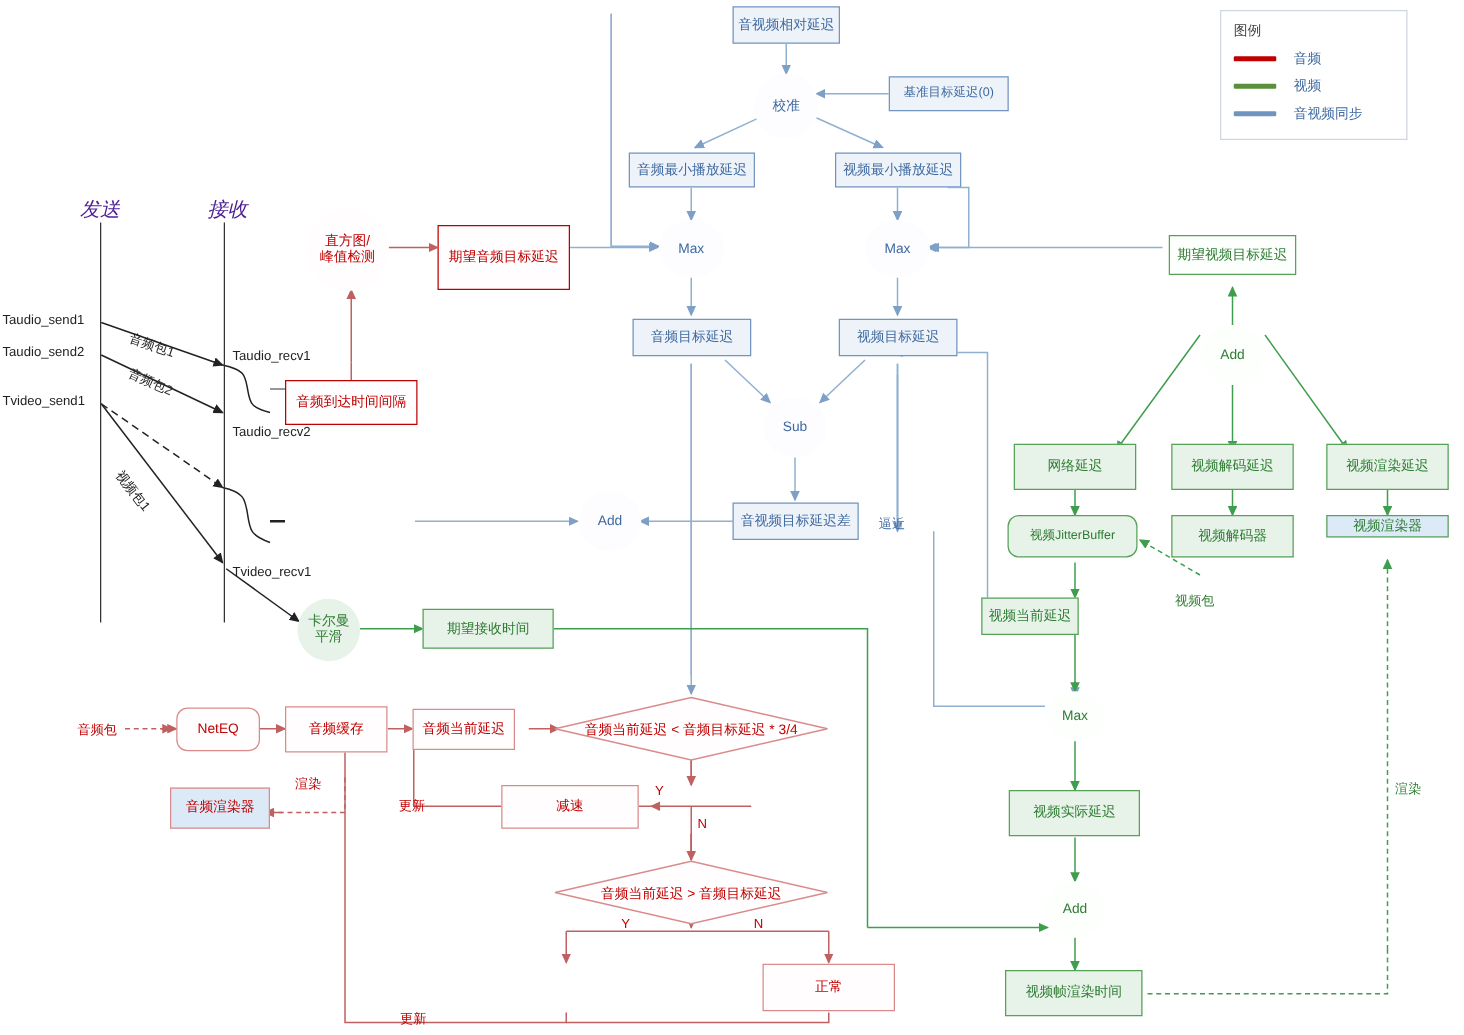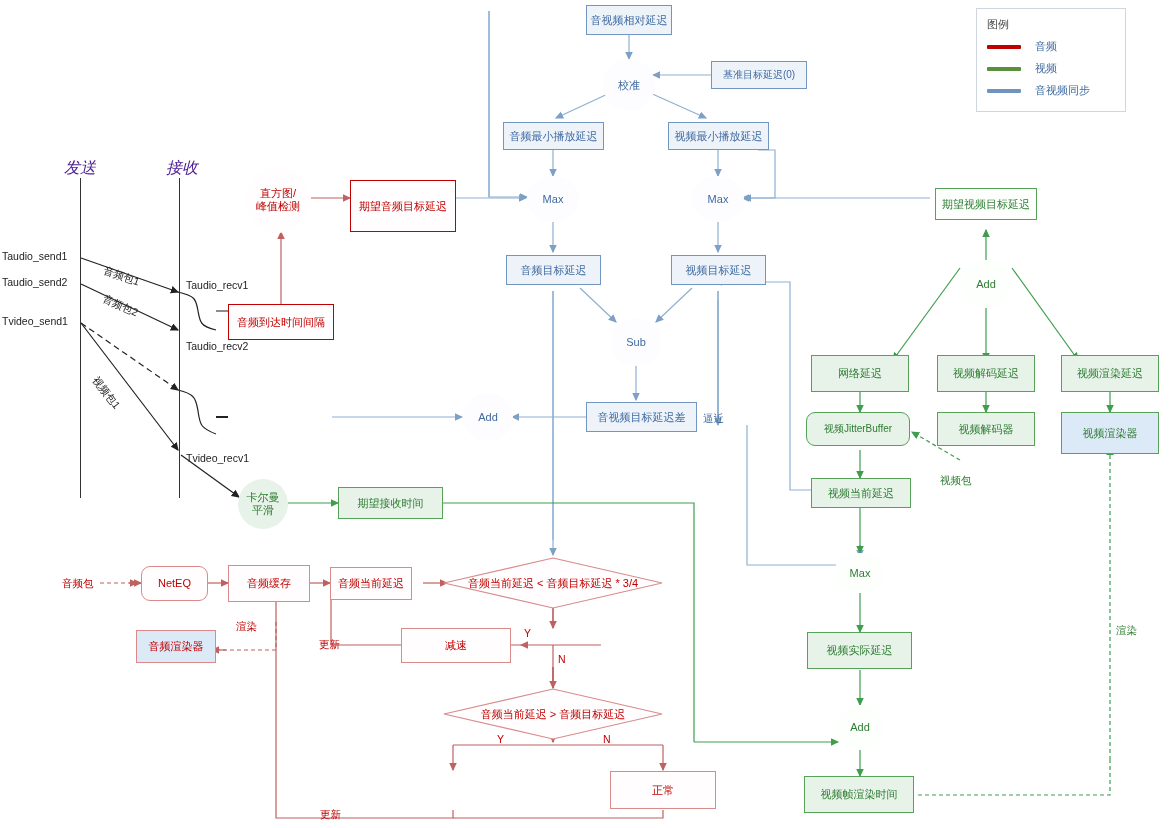--- a/index.html
+++ b/index.html
@@ -254,21 +254,21 @@
   <div class="node box blue fill" style="left:503px;top:122px;width:101px;height:28px;">音频最小播放延迟</div>
   <div class="node box blue fill" style="left:668px;top:122px;width:101px;height:28px;">视频最小播放延迟</div>
 
   <div class="node circle blue" style="left:527px;top:176px;width:52px;height:46px;">Max</div>
   <div class="node circle blue" style="left:692px;top:176px;width:52px;height:46px;">Max</div>
 
   <div class="node box blue fill" style="left:506px;top:255px;width:95px;height:30px;">音频目标延迟</div>
   <div class="node box blue fill" style="left:671px;top:255px;width:95px;height:30px;">视频目标延迟</div>
 
   <div class="node circle blue" style="left:611px;top:318px;width:50px;height:48px;">Sub</div>
-  <div class="node box blue fill" style="left:586px;top:402px;width:111px;height:30px;">音视频目标延迟差</div>
+  <div class="node box blue fill" style="left:586px;top:402px;width:101px;height:30px;">音视频目标延迟差</div>
   <div class="lbl blue" style="left:703px;top:412px;">逼近</div>
   <div class="node circle blue" style="left:463px;top:393px;width:50px;height:48px;">Add</div>
 
   <div class="lbl red" style="left:62px;top:577px;">音频包</div>
   <div class="node box rounded red" style="left:141px;top:566px;width:67px;height:35px;">NetEQ</div>
   <div class="node box red" style="left:228px;top:565px;width:82px;height:37px;">音频缓存</div>
   <div class="node box red" style="left:330px;top:567px;width:82px;height:33px;">音频当前延迟</div>
   <div class="node box red fillblue" style="left:136px;top:630px;width:80px;height:33px;">音频渲染器</div>
   <div class="lbl red" style="left:236px;top:620px;">渲染</div>
 
@@ -298,23 +298,23 @@
 
   <div class="node box green" style="left:935px;top:188px;width:102px;height:32px;">期望视频目标延迟</div>
   <div class="node circle green" style="left:961px;top:260px;width:50px;height:48px;">Add</div>
 
   <div class="node box green fill" style="left:811px;top:355px;width:98px;height:37px;">网络延迟</div>
   <div class="node box green fill" style="left:937px;top:355px;width:98px;height:37px;">视频解码延迟</div>
   <div class="node box green fill" style="left:1061px;top:355px;width:98px;height:37px;">视频渲染延迟</div>
 
   <div class="node box rounded green fill" style="left:806px;top:412px;width:104px;height:34px;font-size:10px;">视频JitterBuffer</div>
   <div class="node box green fill" style="left:937px;top:412px;width:98px;height:34px;">视频解码器</div>
-  <div class="node box green fillblue" style="left:1061px;top:412px;width:98px;height:42px;">视频渲染器</div>
-
-  <div class="node box green fill" style="left:811px;top:478px;width:100px;height:30px;">视频当前延迟</div>
+  <div class="node box green fillblue" style="left:1061px;top:412px;width:98px;height:18px;">视频渲染器</div>
+
+  <div class="node box green fill" style="left:785px;top:478px;width:78px;height:30px;">视频当前延迟</div>
   <div class="lbl green" style="left:940px;top:474px;">视频包</div>
 
   <div class="node circle green" style="left:836px;top:553px;width:48px;height:40px;">Max</div>
   <div class="node box green fill" style="left:807px;top:632px;width:105px;height:37px;">视频实际延迟</div>
   <div class="node circle green" style="left:836px;top:705px;width:48px;height:45px;">Add</div>
   <div class="node box green fill" style="left:804px;top:776px;width:110px;height:37px;">视频帧渲染时间</div>
   <div class="lbl green" style="left:1116px;top:624px;">渲染</div>
 
 </div>
 

